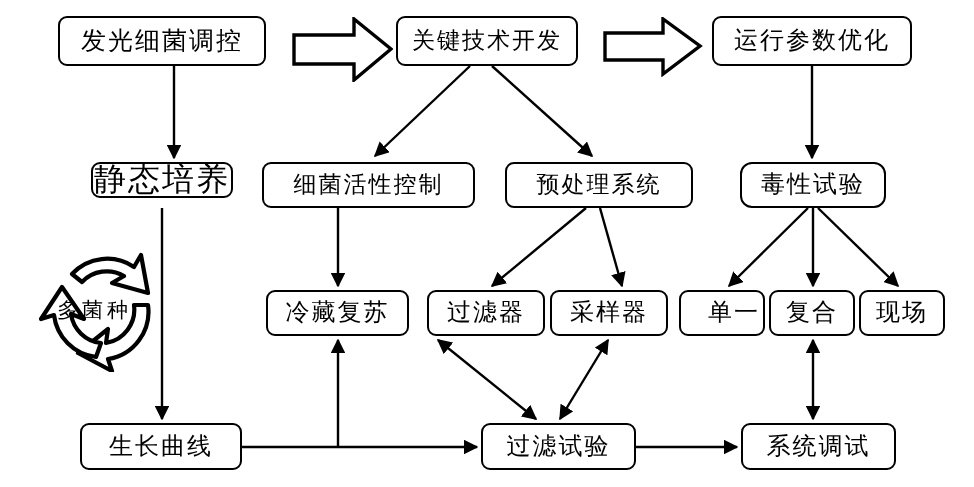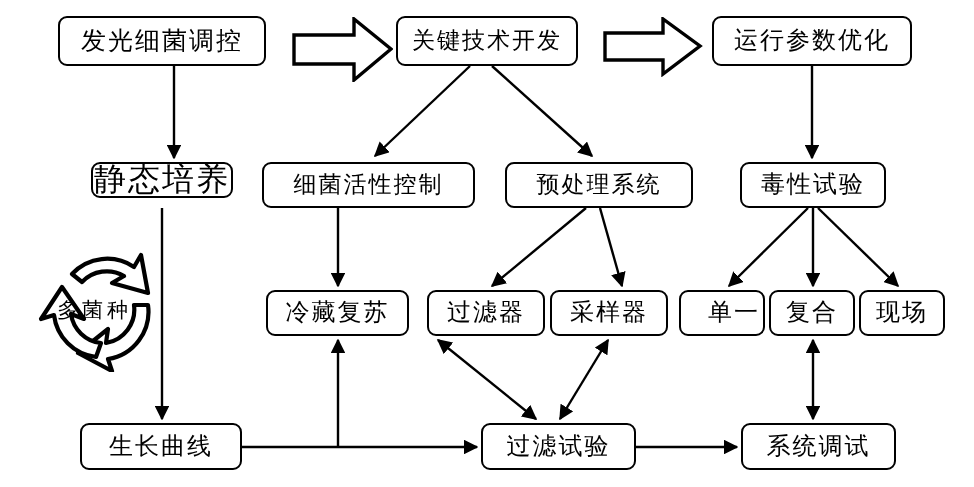--- a/index.html
+++ b/index.html
@@ -153,21 +153,21 @@
   </div>
 
   <div class="node" style="left:262px; top:162px; width:213px; height:46px; font-size:23px;">
     <span class="node-label">细菌活性控制</span>
   </div>
 
   <div class="node" style="left:505px; top:162px; width:188px; height:46px; font-size:23px;">
     <span class="node-label">预处理系统</span>
   </div>
 
-  <div class="node" style="left:740px; top:162px; width:146px; height:46px; font-size:24px;">
+  <div class="node" style="left:740px; top:162px; width:146px; height:46px; font-size:24px;border-radius:12px;">
     <span class="node-label">毒性试验</span>
   </div>
 
   <div class="node" style="left:266px; top:290px; width:143px; height:46px; font-size:24px;">
     <span class="node-label">冷藏复苏</span>
   </div>
 
   <div class="node" style="left:427px; top:290px; width:118px; height:46px; font-size:24px;">
     <span class="node-label">过滤器</span>
   </div>

